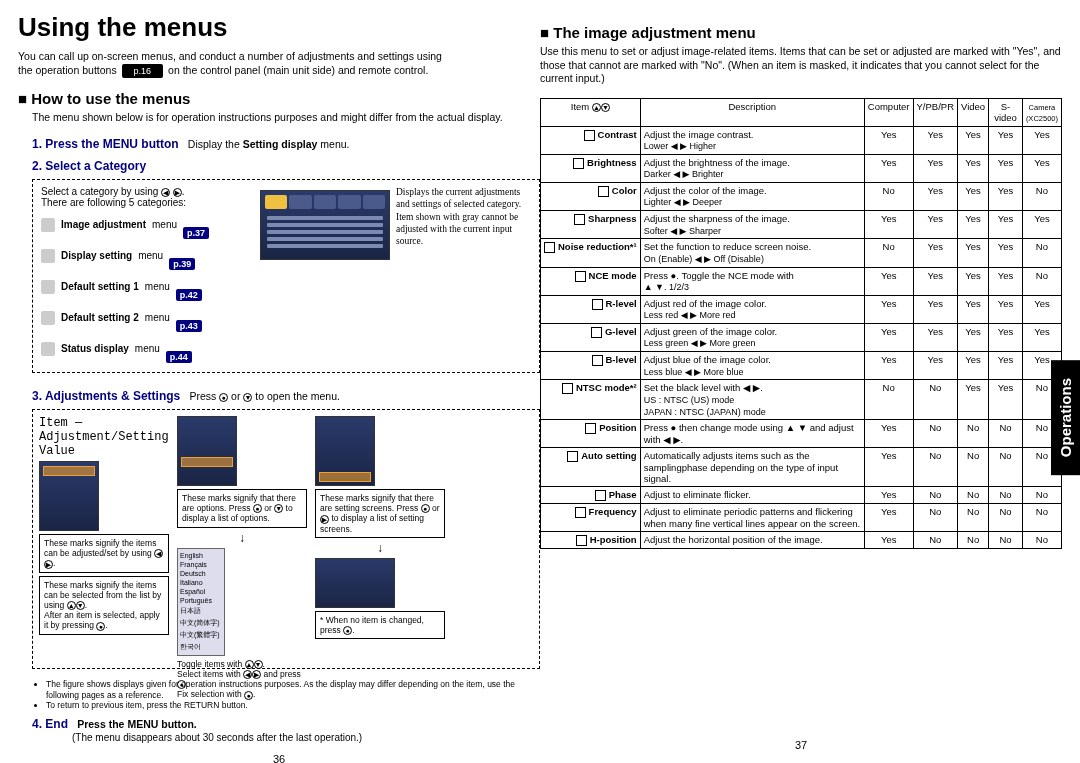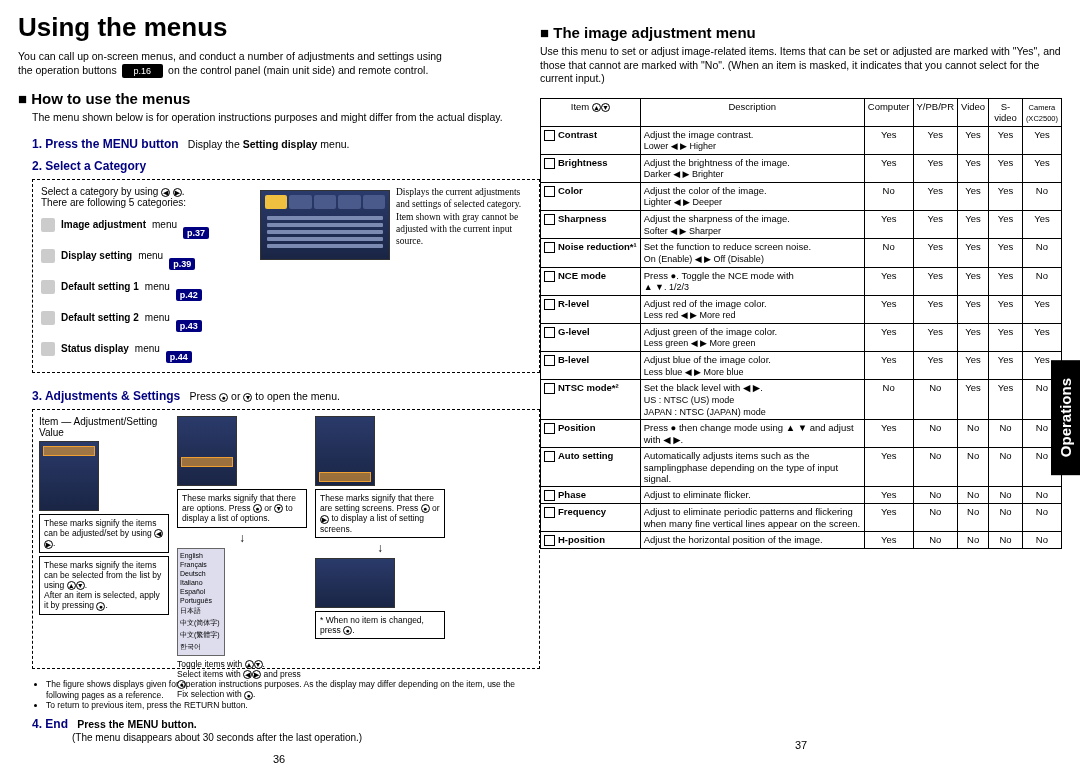--- a/index.html
+++ b/index.html
@@ -108,21 +108,21 @@
     font-size: 9.5px;
     margin-top: 6px;
     line-height: 1.2;
   }
   table.adj th, table.adj td {
     border: 1px solid #000;
     padding: 2px 3px;
     vertical-align: top;
   }
   table.adj th { font-weight: normal; text-align: center; background:#fff; }
-  table.adj td.name { font-weight: bold; white-space: nowrap; }
+  table.adj td.name { font-weight: bold; white-space: nowrap; text-align: right; }
   table.adj td.name .ico { display:inline-block; width:11px; height:11px; border:1px solid #000; margin-right:3px; vertical-align:middle; font-size:8px; text-align:center; line-height:10px; }
   table.adj td.yn { text-align:center; white-space:nowrap; }
   .camnote { font-size: 7.5px; line-height:1; }
   .lr { font-size: 9px; }
   .dbtn { display:inline-block; border:1px solid #000; border-radius:50%; width:9px; height:9px; font-size:7px; text-align:center; line-height:8px; vertical-align:middle; }
   .box2 {
     display:flex; gap:6px; align-items:flex-start;
   }
   .selcat-left { flex:1; }
   .selcat-right { width:135px; font-size:9.5px; line-height:1.3;font-family:Liberation Serif, serif; }
@@ -238,21 +238,21 @@
         <span>or</span>
         <span class="dbtn">▼</span>
         <span>to open the menu.</span>
       </span>
     </div>
 
     <div class="adjbox">
       <div style="display:flex; gap:8px;">
 
         <div class="adjcol" style="width:130px;">
-          <div style="font-size:10px;"><span>Item</span> — <span>Adjustment/Setting Value</span></div>
+          <div style="font-size:12px;font-family:Liberation Mono, monospace;"><span>Item</span> — <span>Adjustment/Setting Value</span></div>
           <div class="mini">
             <div class="hl" style="top:4px;"></div>
           </div>
           <div class="anno">
             <span>These marks signify the items can be adjusted/set by using</span>
             <span class="dbtn">◀</span><span class="dbtn">▶</span>.
           </div>
           <div class="anno">
             <span>These marks signify the items can be selected from the list by using</span>
             <span class="dbtn">▲</span><span class="dbtn">▼</span>.<br>

